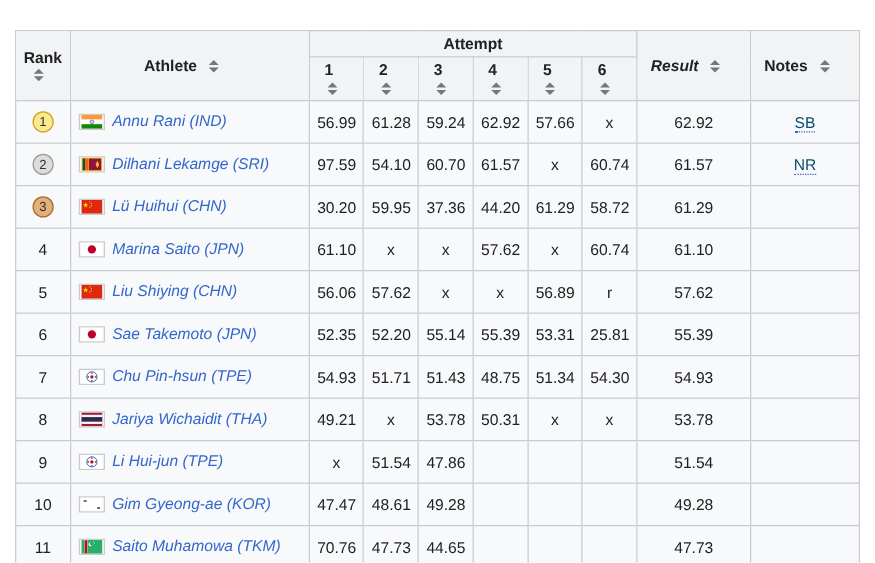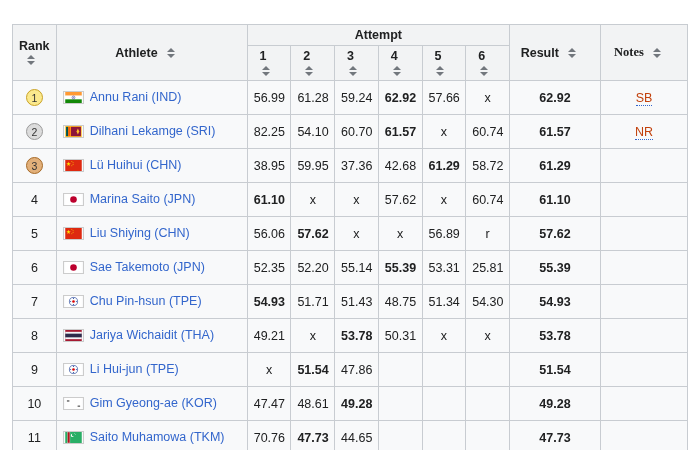--- a/index.html
+++ b/index.html
@@ -44,20 +44,21 @@
     font-size: 12.5px;
     height: 27px;
   }
   td.rank {
     text-align: center;
     width: 44px;
   }
   td.athlete {
     text-align: left;
     white-space: normal;
+    font-style: italic;
   }
   .athlete-inner {
     display: flex;
     align-items: center;
     gap: 6px;
   }
   .flag {
     width: 21px;
     height: 13px;
     flex: 0 0 21px;
@@ -67,23 +68,23 @@
   }
   .name {
     color: #3366cc;
     font-size: 12.5px;
     line-height: 1.25;
   }
   .noc {
     color: #3366cc;
     font-size: 12.5px;
   }
-  .bold { font-weight: bold; }
+  .bold { font-weight: normal; }
   .notes a, .notes .abbr {
-    color: #c2410c;
+    color: #0c4a6e;
     border-bottom: 1px dotted #3366cc;
     text-decoration: none;
     cursor: help;
   }
   
   .sorthead {
     position: relative;
     padding-right: 18px !important;
   }
   .arrows {
@@ -118,22 +119,22 @@
     text-align: center;
     font-size: 10.5px;
     color: #333;
     box-sizing: border-box;
   }
   .medal.gold   { background: #fbe98d; border: 1px solid #c9a227; }
   .medal.silver { background: #dcdcdc; border: 1px solid #9a9a9a; }
   .medal.bronze { background: #e2b07a; border: 1px solid #a66a28; }
 
   .attempt-col { width: 52px; }
-  .result-col  { width: 66px; }
-  .notes-col   { width: 62px; font-family: Liberation Serif, serif; }
+  .result-col  { width: 66px; font-style: italic; }
+  .notes-col   { width: 62px; }
   .athlete-col { width: 166px; }
 </style>
 </head>
 <body>
 
 <div class="wrap">
   <table class="results">
     <thead>
       <tr>
         <th class="sorthead rank-col" rowspan="2">
@@ -216,21 +217,21 @@
                   <rect width="30" height="20" fill="#FFBE29"></rect>
                   <rect x="1.5" y="1.5" width="4" height="17" fill="#00534E"></rect>
                   <rect x="5.5" y="1.5" width="4" height="17" fill="#FF5B00"></rect>
                   <rect x="10.5" y="1.5" width="18" height="17" fill="#8D153A"></rect>
                   <path d="M23 4.5 l2.5 5.5 -2.5 5.5 -2.5 -5.5 z" fill="#FFBE29"></path>
                 </svg>
               </span>
               <span><span class="name">Dilhani Lekamge</span> <span class="noc">(SRI)</span></span>
             </div>
           </td>
-          <td class="cell">82.25</td>
+          <td class="cell">97.59</td>
           <td class="cell">54.10</td>
           <td class="cell">60.70</td>
           <td class="cell bold">61.57</td>
           <td class="cell">x</td>
           <td class="cell">60.74</td>
           <td class="cell bold">61.57</td>
           <td class="cell notes"><span class="abbr">NR</span></td>
         </tr>
         <tr>
           <td class="cell rank"><span class="medal bronze">3</span></td>
@@ -242,24 +243,24 @@
                   <polygon points="6,3 7,6 10,6 7.5,8 8.5,11 6,9.2 3.5,11 4.5,8 2,6 5,6" fill="#FFDE00"></polygon>
                   <circle cx="12" cy="2.6" r="0.9" fill="#FFDE00"></circle>
                   <circle cx="14.2" cy="5" r="0.9" fill="#FFDE00"></circle>
                   <circle cx="14.2" cy="8.2" r="0.9" fill="#FFDE00"></circle>
                   <circle cx="12" cy="10.5" r="0.9" fill="#FFDE00"></circle>
                 </svg>
               </span>
               <span><span class="name">Lü Huihui</span> <span class="noc">(CHN)</span></span>
             </div>
           </td>
-          <td class="cell">38.95</td>
+          <td class="cell">30.20</td>
           <td class="cell">59.95</td>
           <td class="cell">37.36</td>
-          <td class="cell">42.68</td>
+          <td class="cell">44.20</td>
           <td class="cell bold">61.29</td>
           <td class="cell">58.72</td>
           <td class="cell bold">61.29</td>
           <td class="cell notes"></td>
         </tr>
         <tr>
           <td class="cell rank">4</td>
           <td class="cell athlete">
             <div class="athlete-inner">
               <span>

